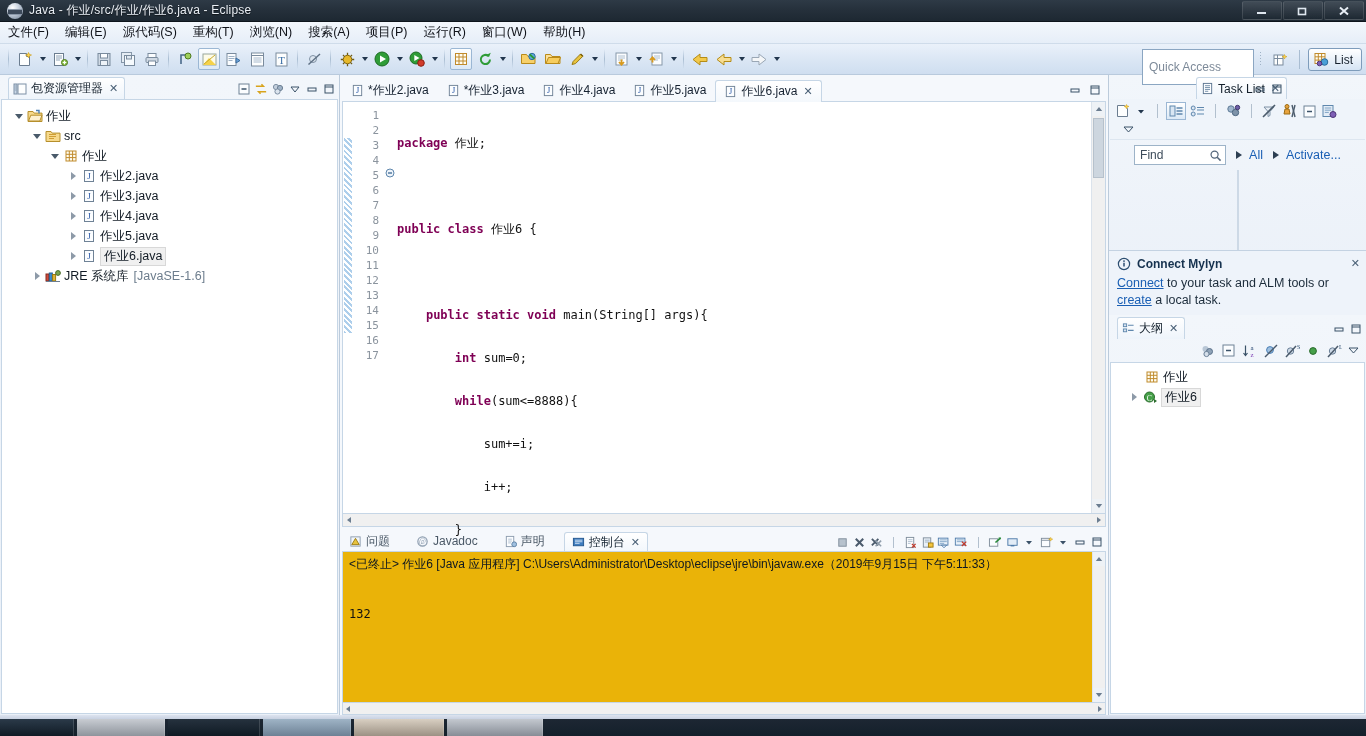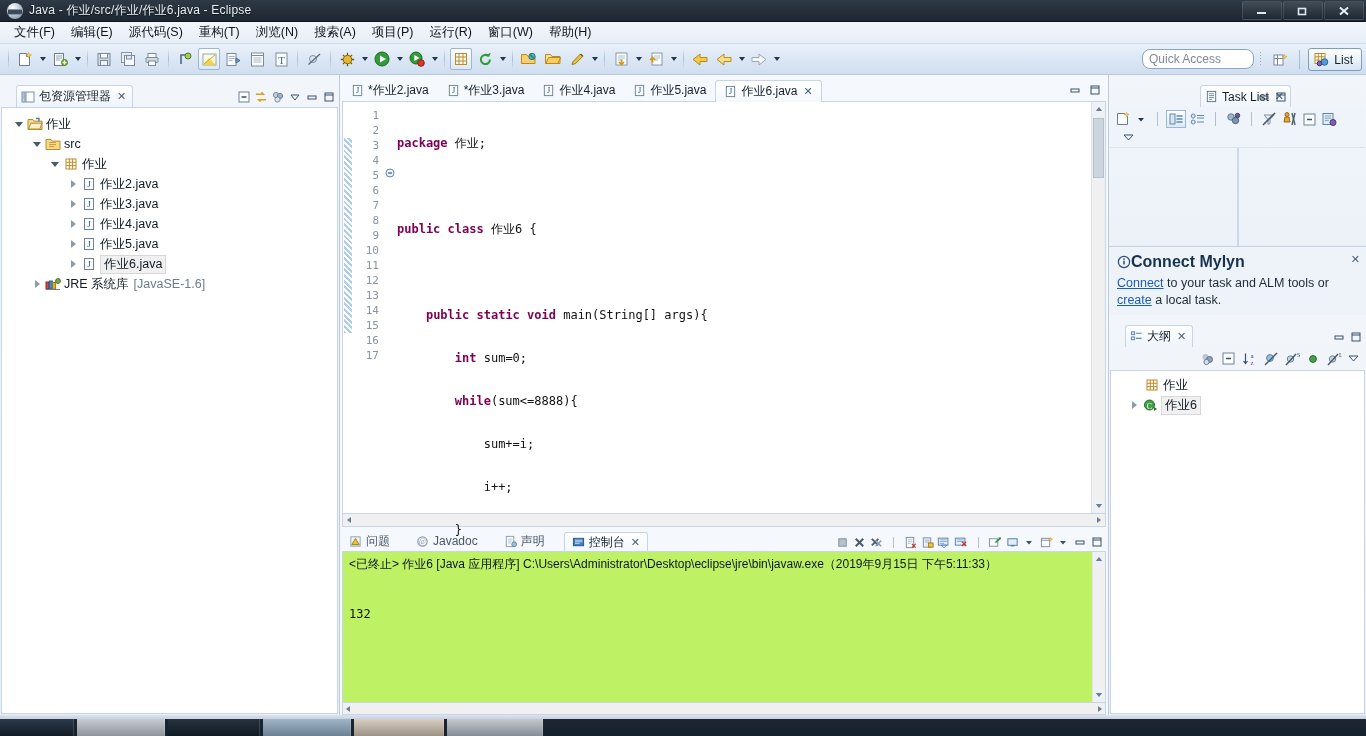--- a/index.html
+++ b/index.html
@@ -64,21 +64,21 @@
     border: 1px solid rgba(255,255,255,.12);
     border-radius: 2px;
   }
   .wc.close { }
   .wc svg { display:block; }
 
   
   #menubar {
     height: 22px; flex: 0 0 22px;
     background: linear-gradient(to bottom,#f3f7fc 0%, #e6eef8 100%);
-    display: flex; align-items: center; padding-left: 6px;
+    display: flex; align-items: center; padding-left: 0;
     border-bottom: 1px solid #cfdcea;
   }
   .menu-item {
     padding: 3px 8px; color: #10131a; font-size: 12.5px; white-space: nowrap;
   }
 
   
   #toolbar {
     height: 31px; flex: 0 0 31px;
     background: linear-gradient(to bottom,#eaf1fa 0%, #dae6f4 55%, #cfdef0 100%);
@@ -97,22 +97,22 @@
   }
   .tb-arrow i {
     display:block; width:0;height:0;
     border-left:3.5px solid transparent; border-right:3.5px solid transparent;
     border-top:4px solid #22364d;
   }
   .tb-sep { width: 1px; height: 20px; margin: 0 4px;
     background: linear-gradient(to bottom, rgba(0,0,0,0), #a9bdd2, rgba(0,0,0,0)); }
   #quick-access {
     position: absolute; right: 112px; top: 5px;
-    width: 112px; height: 20px;
-    border: 1px solid #8ba6c2; background: #fff; border-radius: 8px;
+    width: 112px; height: 36px;
+    border: 1px solid #8ba6c2; background: #fff; border-radius: 0;
     display: flex; align-items: center; padding-left: 6px;
     color: #7d8a99; font-size: 12px;
   }
   #qa-grip { position:absolute; right: 104px; top:7px; width:3px; height:16px;
       background-image: radial-gradient(#9fb2c6 1px, transparent 1px);
       background-size: 3px 3px; }
   #persp-new { position:absolute; right:74px; top:5px; width:22px;height:22px; }
   #persp-sep { position:absolute; right:66px; top:6px; width:1px;height:19px; background:#a9bdd2;}
   #persp-java {
     position: absolute; right: 4px; top: 4px; height: 23px;
@@ -125,21 +125,21 @@
   
   #workarea { flex: 1 1 auto; display: flex; background: #f5f8fc; min-height: 0; }
 
   
   .view {
     background: linear-gradient(to bottom,#f2f6fb 0, #eaf0f8 100%);
     display: flex; flex-direction: column; min-height: 0;
   }
   .view-tabbar {
     height: 24px; flex: 0 0 24px; display: flex; align-items: flex-end;
-    position: relative; padding-left: 16px; margin-top: 8px;
+    position: relative; padding-left: 8px;
   }
   .view-tab {
     height: 22px; display: flex; align-items: center; gap: 4px;
     padding: 0 6px 0 4px;
     background: linear-gradient(to bottom,#ffffff,#eef4fb);
     border: 1px solid #c6d6e6; border-bottom: none;
     border-radius: 3px 3px 0 0;
     font-size: 12px; color: #14202c; white-space: nowrap;
   }
   .tab-close { font-size: 11px; color: #4a6076; margin-left: 2px; }
@@ -204,39 +204,39 @@
   #editor-hscroll { height: 13px; flex:0 0 13px; background:#f0f0f0; border:1px solid #c6d6e6; border-top:none;
      display:flex; align-items:center; justify-content:space-between; padding: 0 1px;}
 
   
   #console-area { flex: 1 1 auto; display:flex; flex-direction:column; min-height:0; padding: 2px 2px 0 2px;}
   #console-tabbar { height:22px; flex:0 0 22px; display:flex; align-items:flex-end; position:relative;gap:12px; }
   .cs-tab { height:20px; display:flex; align-items:center; gap:4px; padding:0 7px; font-size:12px; color:#4a5866; white-space:nowrap;}
   .cs-tab.active { background:linear-gradient(to bottom,#ffffff,#f2f7fc); border:1px solid #c6d6e6; border-bottom:none;
      border-radius:3px 3px 0 0; color:#11202e; position:relative; top:1px;}
   #console-tools { position:absolute; right:2px; bottom:2px; display:flex; align-items:center; gap:3px; }
-  #console-body { flex:1 1 auto; background:#bef264; border:1px solid #c6d6e6; position:relative; min-height:0;}
+  #console-body { flex:1 1 auto; background:#eab308; border:1px solid #c6d6e6; position:relative; min-height:0;}
   #console-header { font-size:12px; color:#0d1720; padding:4px 6px; white-space:nowrap; }
   #console-out { font-family:"DejaVu Sans Mono","Liberation Mono",monospace; font-size:12px; padding:2px 6px; color:#111;margin-top:28px;}
   #console-vscroll { position:absolute; right:0; top:0; bottom:0; width:13px; background:#f0f0f0; border-left:1px solid #dfe6ee;}
   #console-hscroll { height:12px; flex:0 0 12px; background:#f0f0f0; border:1px solid #c6d6e6; border-top:none;
      display:flex; align-items:center; justify-content:space-between;}
 
   
   #right-panel { width: 258px; flex: 0 0 258px; border-left: 1px solid #bccbdb; display:flex; flex-direction:column; }
   #tasklist-view { flex: 0 0 240px; display:flex; flex-direction:column;align-items:center; }
   #tasklist-toolbar { display:flex; align-items:center; flex-wrap:wrap; gap:2px; padding:3px 4px; background:#eff4fa; border-bottom:1px solid #dde6f0;}
   #tasklist-find { display:flex; align-items:center; gap:4px; padding:5px 6px;}
   #find-box { width: 92px; height:20px; border:1px solid #9db3c8; background:#fff;
      display:flex; align-items:center; justify-content:space-between; padding:0 3px 0 5px; }
   #find-box span { color:#3c4b5a; font-size:12px;}
   .tl-link { color:#1a5fb4; font-size:12.5px; }
   .tl-caret { width:0;height:0;border-top:4px solid transparent;border-bottom:4px solid transparent;border-left:6px solid #2d3f52; margin:0 3px 0 6px;}
   #mylyn-box { border-top:1px solid #c4d2e2; background:#eef3fa; padding:6px 8px; position:relative; }
-  #mylyn-title { display:flex; align-items:center; gap:0; font-size:16px; font-weight:bold; color:#16324f; }
+  #mylyn-title { display:flex; align-items:center; gap:6px; font-size:12px; font-weight:bold; color:#16324f; }
   #mylyn-text { font-size:12.5px; color:#1b2b3a; margin-top:4px; line-height:17px;}
   #mylyn-text a, .ulink { color:#1a5fb4; text-decoration:underline; }
   #mylyn-close { position:absolute; right:6px; top:6px; color:#4a6076; font-size:11px;}
   #outline-view { flex:1 1 auto; display:flex; flex-direction:column; min-height:0;}
   #outline-toolbar { display:flex; align-items:center; justify-content:flex-end; gap:4px; padding:3px 6px; }
 
   
   #statusbar {
     height: 21px; flex: 0 0 21px;
     background: linear-gradient(to bottom,#eef3fa,#dfe8f3);
@@ -1088,20 +1088,33 @@
               <circle cx="12" cy="11.5" r="3" fill="#7e5fb5" stroke="#4c3477"></circle>
             </svg>
           </div>
           <div class="mini-btn" style="width:100%;justify-content:flex-start;padding-left:8px">
             <svg width="13" height="11" viewBox="0 0 13 11">
                 <path d="M2 3 L11 3 L6.5 8z" fill="none" stroke="#3b5268"></path>
               </svg>
           </div>
         </div>
 
+        <div id="tasklist-find">
+          <div id="find-box">
+            <span>Find</span>
+            <svg width="13" height="13" viewBox="0 0 14 14">
+              <circle cx="6" cy="6" r="3.8" fill="none" stroke="#53657a" stroke-width="1.3"></circle>
+              <path d="M8.8 8.8 L12.5 12.5" stroke="#53657a" stroke-width="1.6"></path>
+            </svg>
+          </div>
+          <span class="tl-caret"></span>
+          <span class="tl-link">All</span>
+          <span class="tl-caret"></span>
+          <span class="tl-link">Activate...</span>
+        </div>
 
         <div style="flex:1 1 auto; background:#ffffff; border:1px solid #cdd9e6; margin:0 2px;"></div>
 
         <div id="mylyn-box">
           <div id="mylyn-close">✕</div>
           <div id="mylyn-title">
             <svg width="14" height="14" viewBox="0 0 14 14">
               <circle cx="7" cy="7" r="5.6" fill="none" stroke="#2c4d70" stroke-width="1.2"></circle>
               <path d="M7 5.8v3.6" stroke="#2c4d70" stroke-width="1.5"></path>
               <circle cx="7" cy="4.1" r=".9" fill="#2c4d70"></circle>

